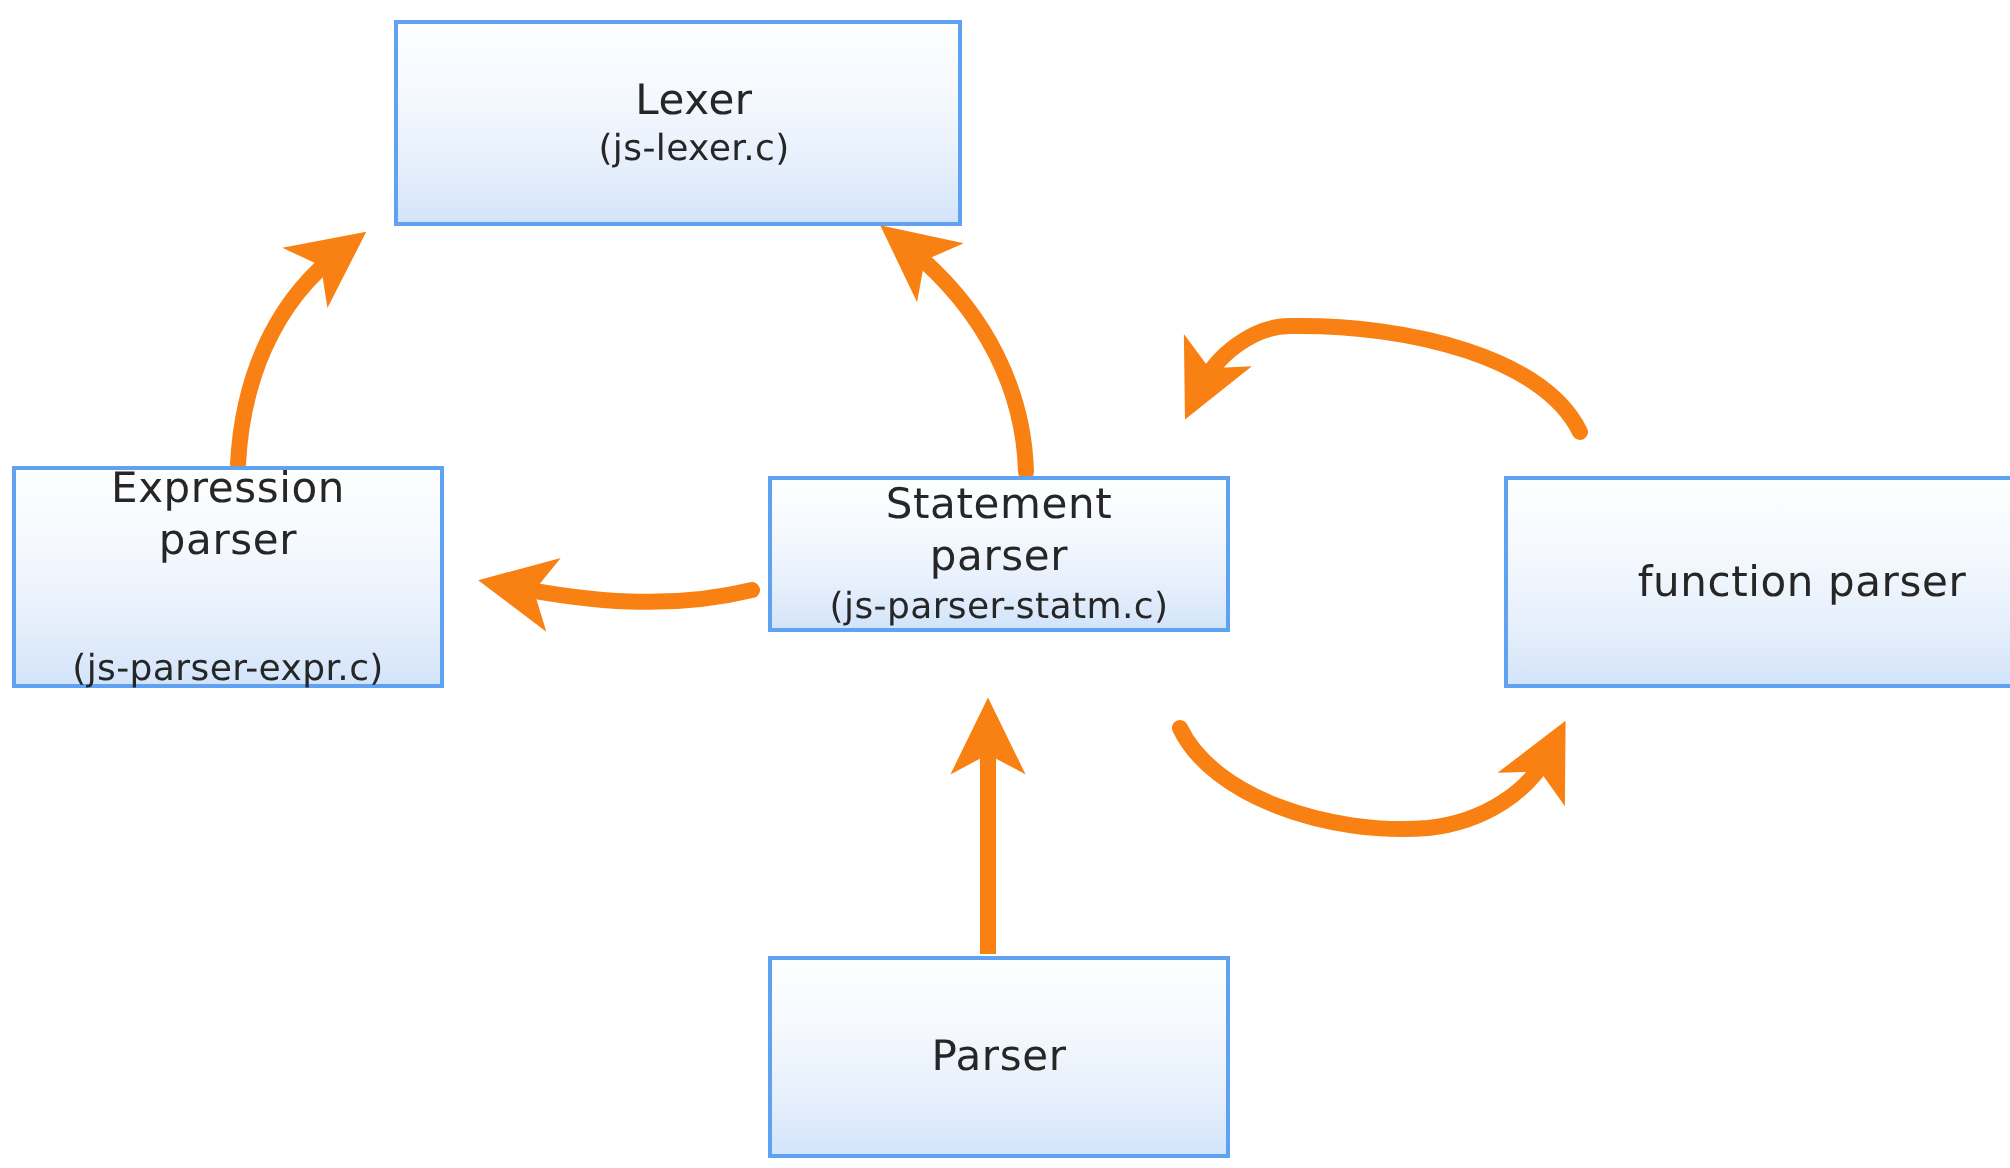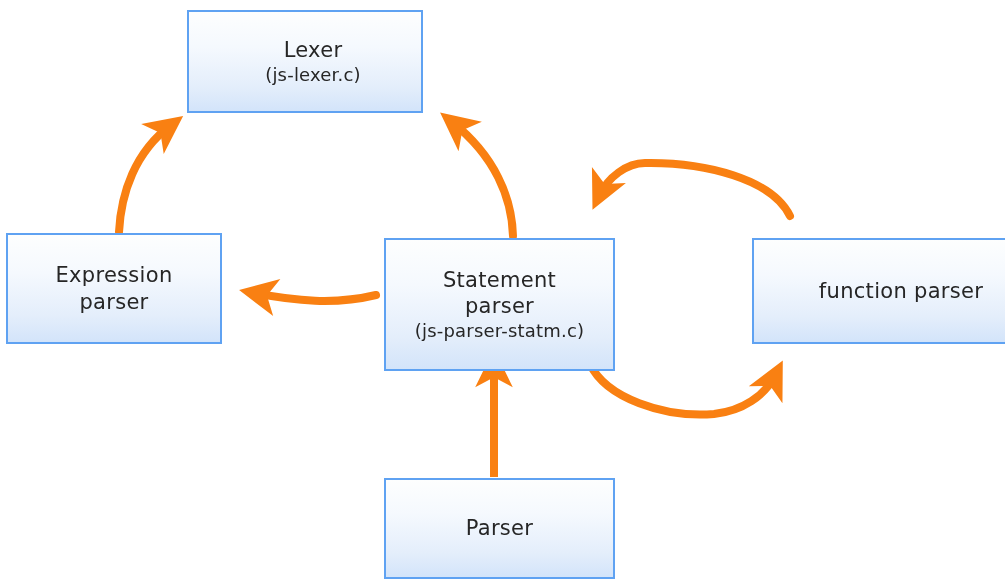--- a/index.html
+++ b/index.html
@@ -31,23 +31,23 @@
   .node .title {
     font-size: 21px;
     letter-spacing: 0.3px;
     white-space: pre-line;
   }
   .node .sub {
     font-size: 18px;
     letter-spacing: 0.2px;
     margin-top: 1px;
   }
-  #node-lexer   { left: 187px; top: 10px;  width: 236px; height: 103px; padding-left: 16px; }
+  #node-lexer   { left: 197px; top: 10px;  width: 284px; height: 103px; padding-left: 16px; }
   #node-expr    { left: 6px;   top: 233px; width: 216px; height: 111px; gap: 40px; }
-  #node-statm   { left: 384px; top: 238px; width: 231px; height: 133px; }
+  #node-statm   { left: 384px; top: 238px; width: 231px; height: 78px; }
   #node-func    { left: 752px; top: 238px; width: 298px; height: 106px; }
   #node-parser  { left: 384px; top: 478px; width: 231px; height: 101px; }
 
   #edges {
     position: absolute;
     left: 0;
     top: 0;
     width: 1005px;
     height: 584px;
     pointer-events: none;
@@ -79,20 +79,21 @@
   </svg>
 
   <div class="node" id="node-lexer">
     <div class="title">Lexer</div>
     <div class="sub">(js-lexer.c)</div>
   </div>
 
   <div class="node" id="node-expr">
     <div class="title">Expression
 parser</div>
+    <div class="sub">(js-parser-expr.c)</div>
   </div>
 
   <div class="node" id="node-statm">
     <div class="title">Statement
 parser</div>
     <div class="sub">(js-parser-statm.c)</div>
   </div>
 
   <div class="node" id="node-func">
     <div class="title">function parser</div>

